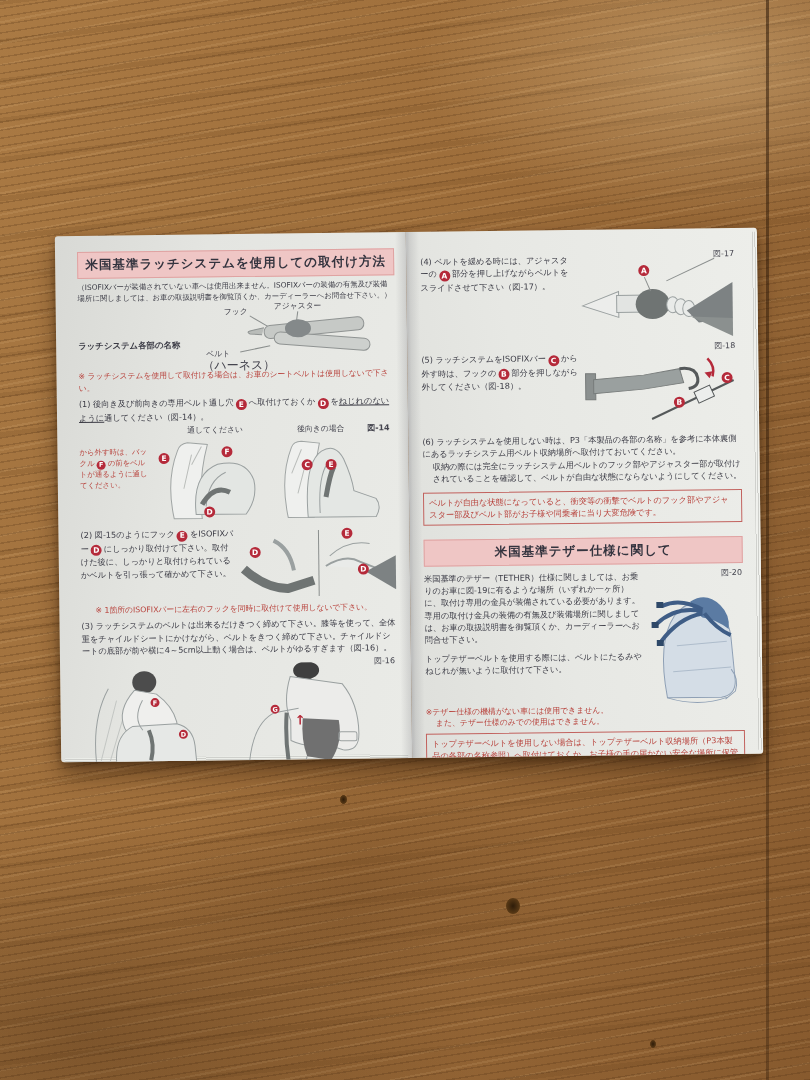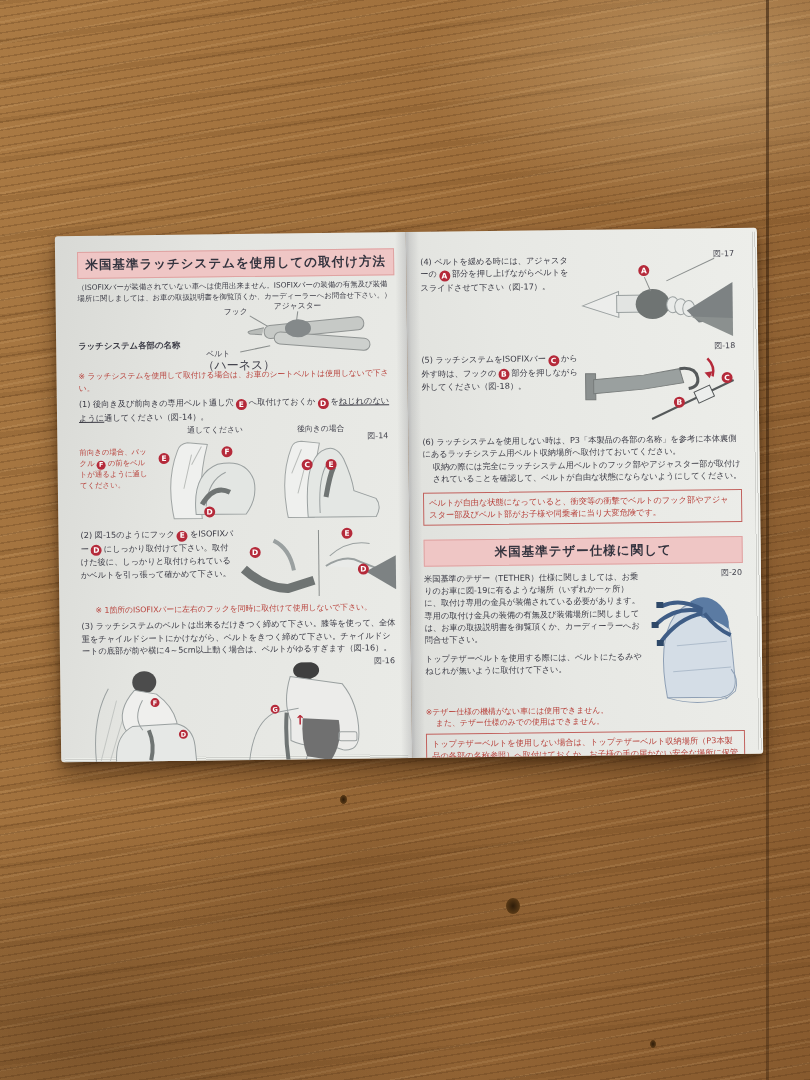--- a/index.html
+++ b/index.html
@@ -96,23 +96,23 @@
 
     <div class="small red" style="font-size:7.8px;margin-top:3px;">※ ラッチシステムを使用して取付ける場合は、お車のシートベルトは使用しないで下さい。</div>
 
     <div class="body-txt" style="margin-top:4px;">
       <span>(1) 後向き及び前向きの専用ベルト通し穴</span><span class="mk">E</span><span>へ取付けておくか</span><span class="mk">D</span><span>を</span><span class="u">ねじれのないように</span><span>通してください（図-14）。</span>
     </div>
 
     <div class="fig" style="height:100px;margin-top:2px;">
       <span class="caption" style="position:absolute;left:108px;top:0;">通してください</span>
       <span class="caption" style="position:absolute;left:218px;top:0;">後向きの場合</span>
-      <span class="figlabel" style="position:absolute;left:288px;top:8px;">図-14</span>
+      <span class="figlabel" style="position:absolute;left:288px;top:0;font-weight:bold;">図-14</span>
       <div class="small red" style="position:absolute;left:0;top:22px;width:72px;">
-        <span>前向きの場合、バックル</span><span class="mk" style="width:9px;height:9px;font-size:6.5px;">F</span><span>の前をベルトが通るように通してください。</span>
+        <span>から外す時は、バックル</span><span class="mk" style="width:9px;height:9px;font-size:6.5px;">F</span><span>の前をベルトが通るように通してください。</span>
       </div>
 
       <div class="fig" style="position:absolute;left:82px;top:10px;width:104px;height:88px;">
         <svg width="104" height="88">
           <path d="M12,84 Q4,46 16,16 Q18,9 26,8 L46,10 Q36,46 40,84 Z" fill="#eff0ee" stroke="#a0a5a4"></path>
           <path d="M34,80 Q30,40 56,30 Q84,24 92,46 Q96,64 84,80 Z" fill="#e3e6e3" stroke="#9aa0a0"></path>
           <path d="M44,72 Q46,46 64,38" fill="none" stroke="#9aa0a0"></path>
           <path d="M40,70 q12,-20 28,-12" stroke="#6f7473" stroke-width="5" fill="none"></path>
           <path d="M30,30 l10,-18 M22,54 l8,-34" stroke="#b9bcb9" stroke-width="1" fill="none"></path>
         </svg>

